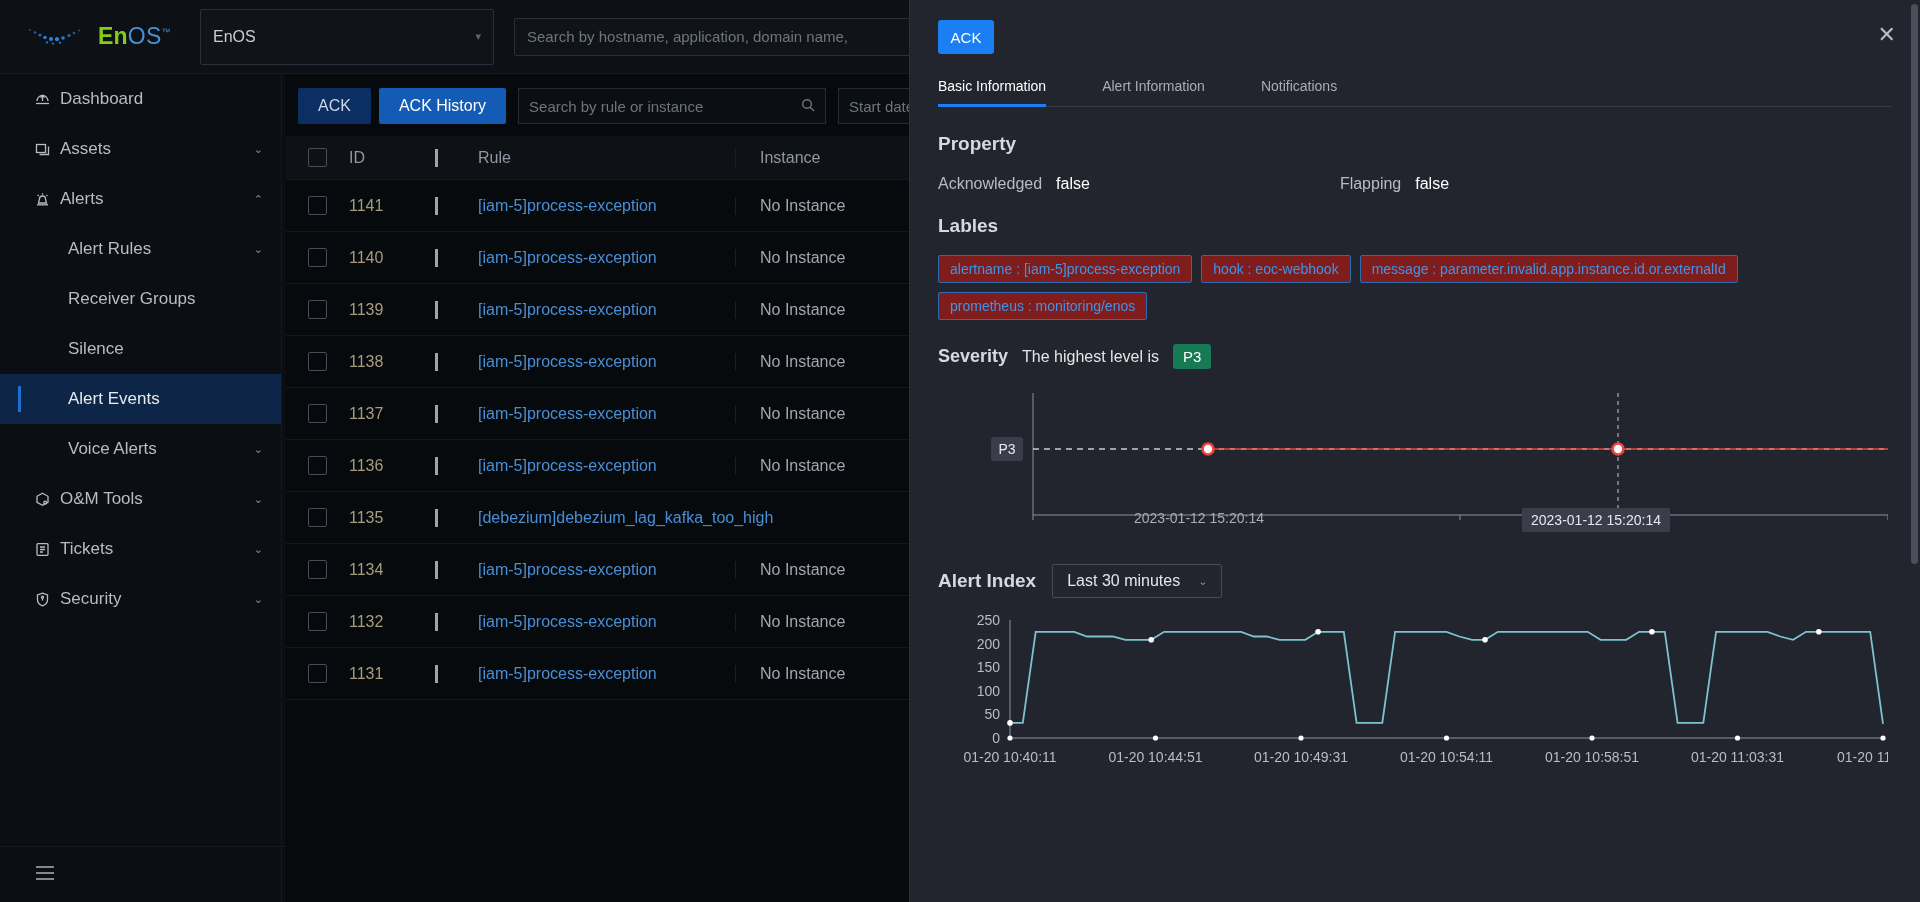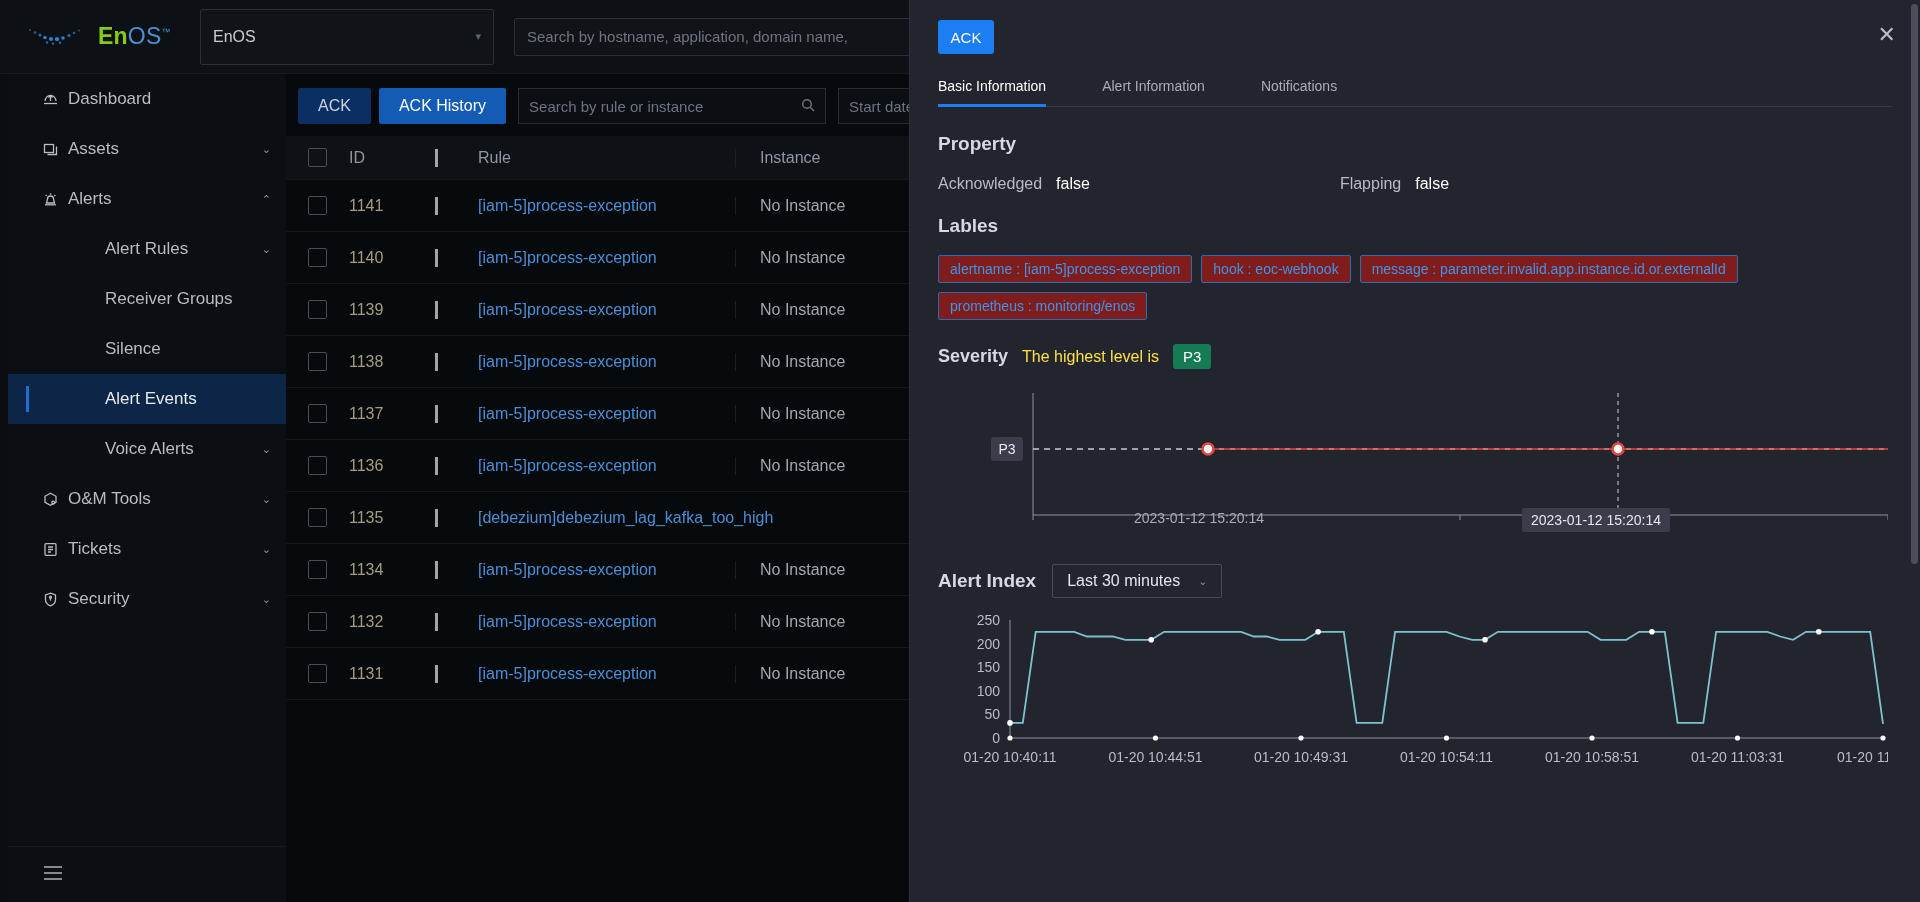--- a/index.html
+++ b/index.html
@@ -31,31 +31,31 @@
   }
   .sel-app .chev { color: #5d6470; font-size: 11px; }
   .topsearch {
     margin-left: 20px; width: 640px; height: 38px; background: #101419;
     border: 1px solid #2a303a; border-radius: 2px; color: #6f757f;
     display: flex; align-items: center; padding: 0 12px; font-size: 15px;
   }
 
   
   .sidebar {
-    position: absolute; left: 8px; top: 74px; width: 282px; height: 828px;
+    position: absolute; left: 0; top: 74px; width: 282px; height: 828px;
     background: #0b0e12; border-right: 1px solid #14171c;
   }
   .nav-item {
     display: flex; align-items: center; height: 50px; padding: 0 18px 0 34px;
     color: #b8bcc4; font-size: 17px; cursor: pointer; position: relative;
   }
   .nav-item .ico { width: 26px; display: inline-flex; align-items: center; color: #b8bcc4; }
   .nav-item .lbl { flex: 1; }
   .nav-item .caret { color: #8c929c; font-size: 11px; }
-  .nav-item.sub { padding-left: 97px; }
+  .nav-item.sub { padding-left: 68px; }
   .nav-item.active { background: #0d2647; }
   .nav-item.active .lbl { color: #e7eaef; }
   .nav-item.active::before {
     content: ""; position: absolute; left: 18px; top: 12px;
     width: 3px; height: 26px; background: #1f6fd0;
   }
   .collapse-btn {
     position: absolute; left: 0; bottom: 0; width: 286px; height: 56px;
     border-top: 1px solid #16191f; display: flex; align-items: center; padding-left: 34px;
     color: #a3a8b1;
@@ -135,21 +135,21 @@
   .prop .k { color: #b7bbc5; }
   .prop .v { color: #fff; }
   .prop.right { margin-left: 250px; }
   .tags { display: flex; flex-wrap: wrap; gap: 9px; margin-top: 18px; max-width: 930px; }
   .tag {
     border: 1px solid #2d6bb0; color: #3f94e8; background: #7f1d1d; font-size: 14px;
     padding: 5px 11px; border-radius: 2px; cursor: pointer;
   }
   .sevrow { display: flex; align-items: center; gap: 14px; margin-top: 24px; }
   .sevrow .lbl { color: #d6d9e1; font-size: 18px; font-weight: bold; }
-  .sevrow .sub { color: #fde047; font-size: 16px; }
+  .sevrow .sub { color: #e5e5e5; font-size: 16px; }
   .p3 {
     background: #167a55; color: #fff; font-size: 15px; padding: 4px 10px; border-radius: 3px;
   }
   .idxrow { display: flex; align-items: center; gap: 16px; margin-top: 28px; }
   .idxrow .lbl { color: #d6d9e1; font-size: 19px; font-weight: bold; }
   .select {
     border: 1px solid #474b58; background: transparent; color: #e3e6ec; font-size: 16px;
     padding: 7px 14px; display: inline-flex; align-items: center; gap: 18px; cursor: pointer;
     border-radius: 2px;
   }

